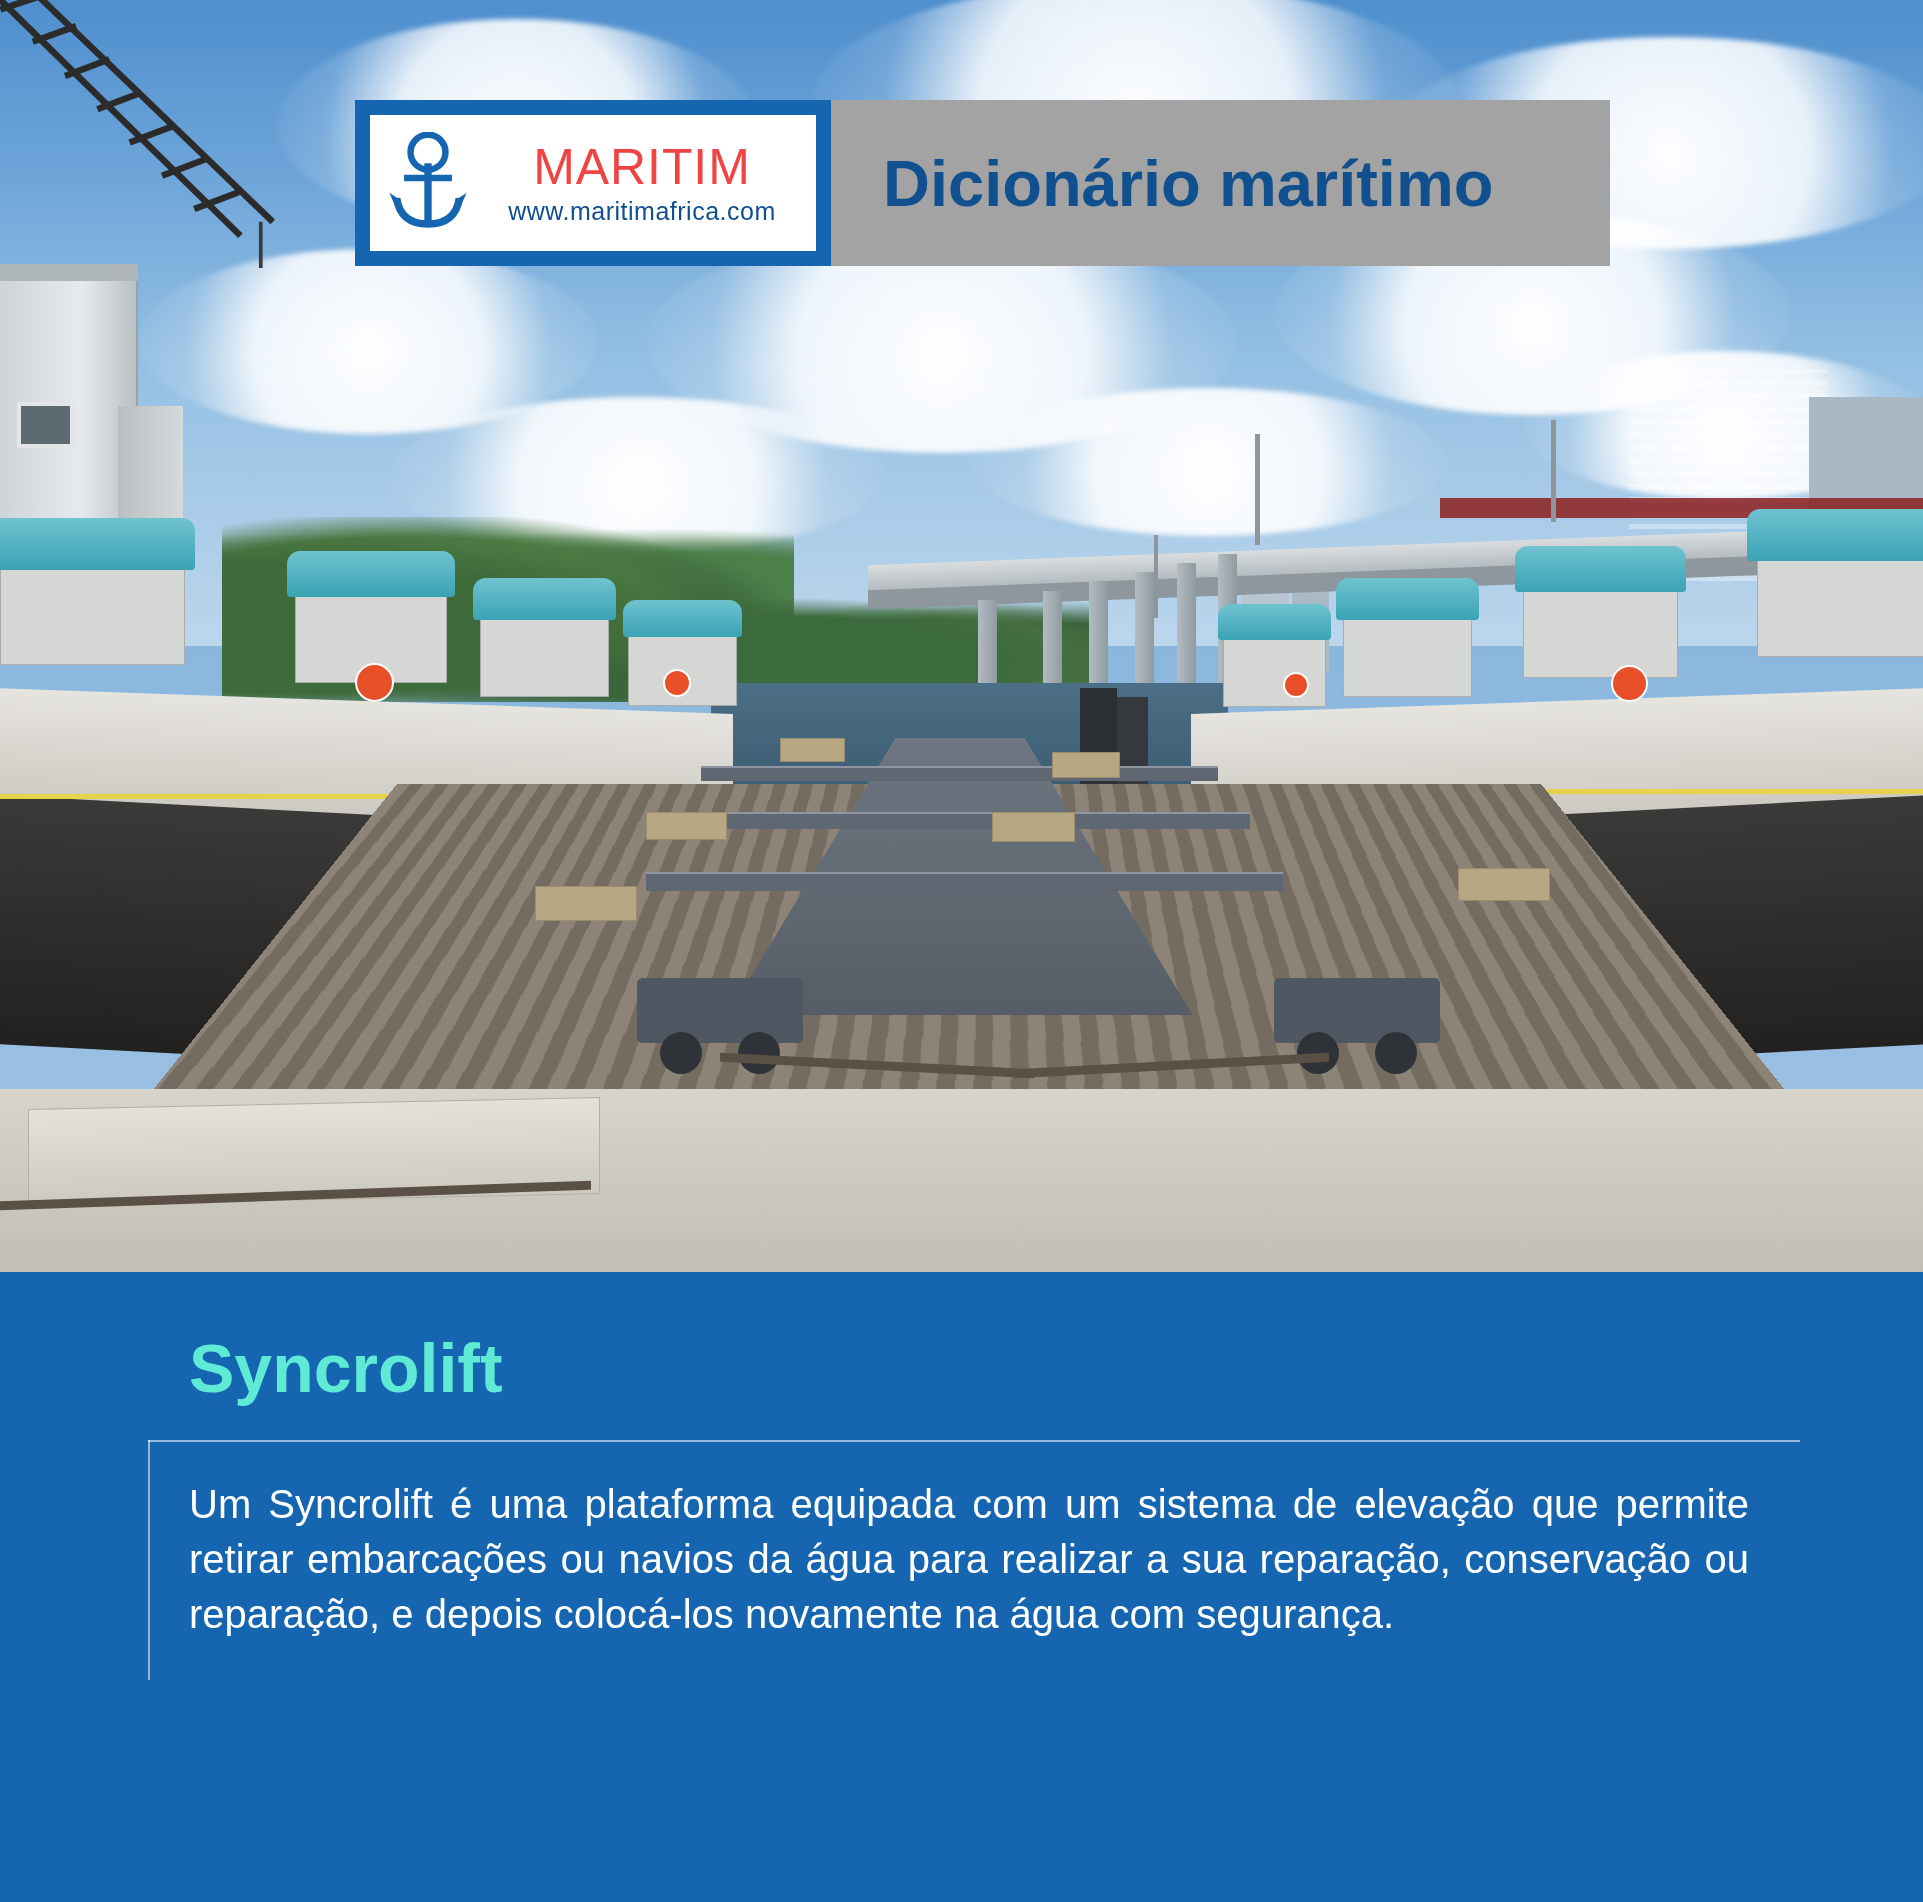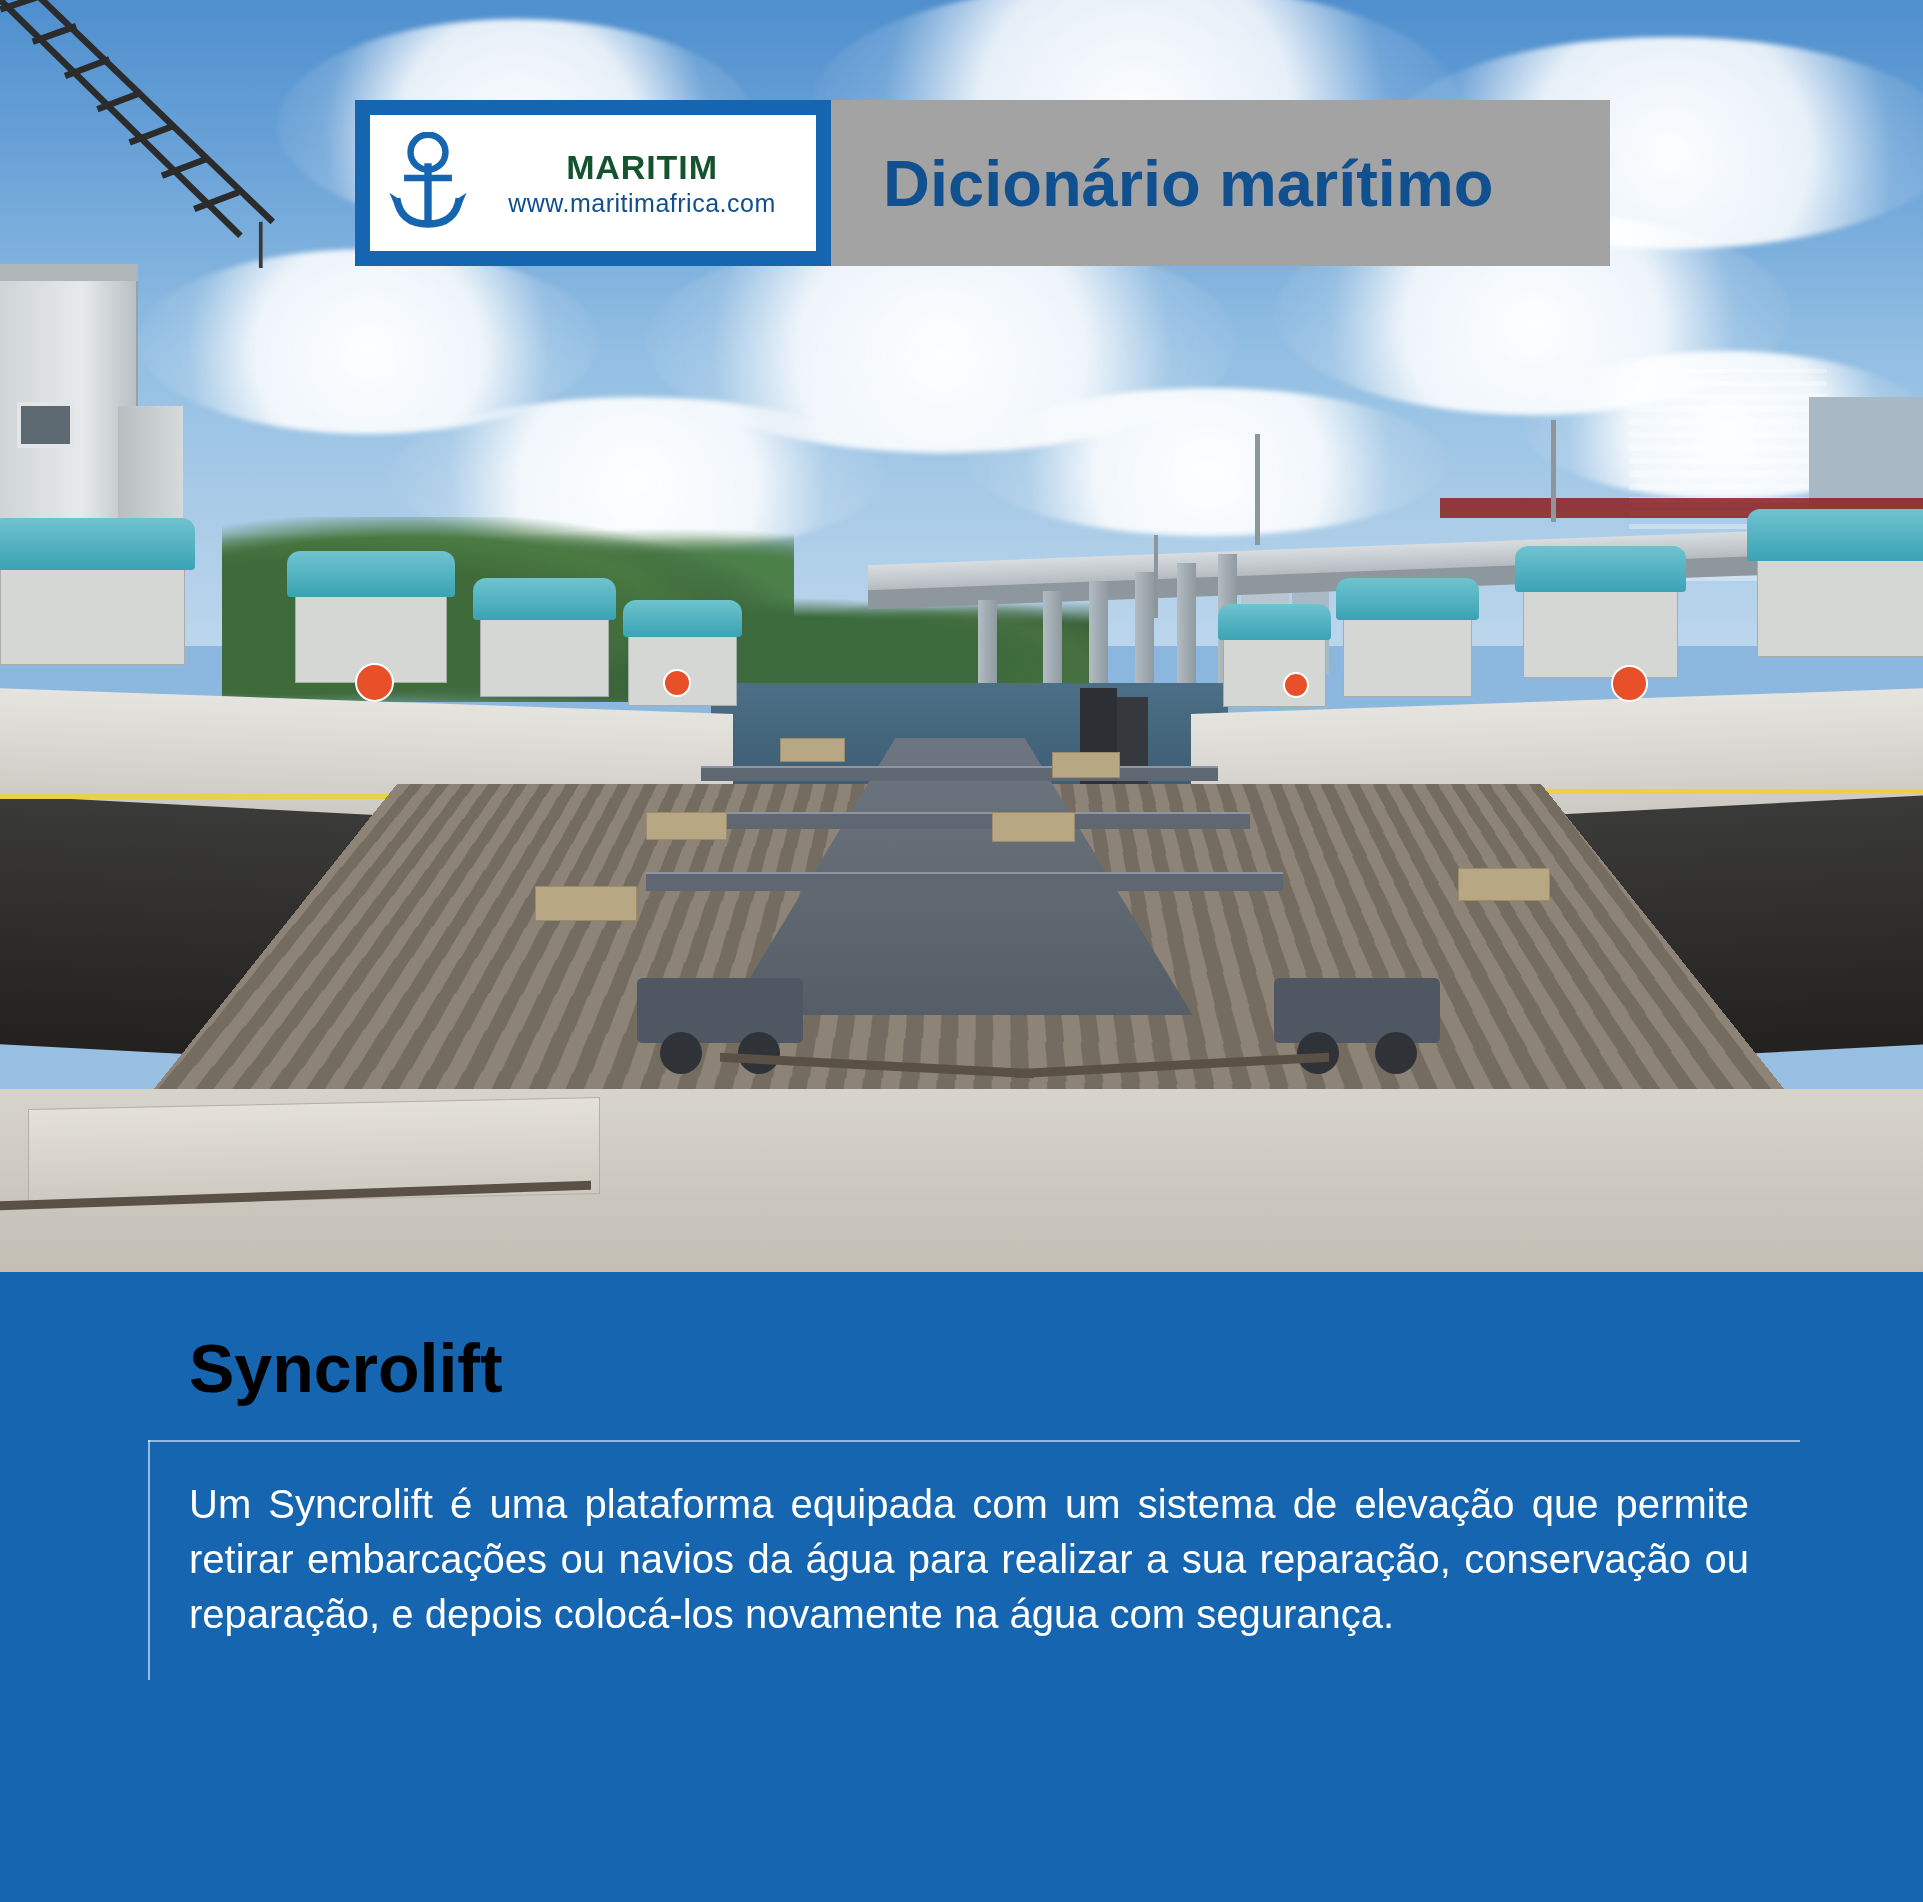--- a/index.html
+++ b/index.html
@@ -201,21 +201,21 @@
     align-items: center;
     padding: 7.4px 9.2px;
   }
   .logo-mark {
     width: 98px; height: 109px;
     flex: 0 0 auto;
     display: flex; align-items: center; justify-content: center;
   }
   .logo-text { flex: 1; text-align: center; line-height: 1; }
   .logo-text .l1 {
-    font-size: 34px; font-weight: bold; color: #14532d; letter-spacing: 0.9px;
+    font-size: 50px; font-weight: normal; color: #ef4444; letter-spacing: 0.9px;
   }
   .logo-text .l2 {
     font-size: 50px; font-weight: bold; color: #0f4f8f; letter-spacing: 0.9px;
   }
   .logo-text .l3 {
     margin-top: 7.4px;
     font-size: 25px; font-weight: normal; color: #0f4f8f; letter-spacing: 0.5px;
   }
   .title-box {
     flex: 1;
@@ -235,21 +235,21 @@
     position: absolute;
     left: 0; top: 1272px;
     width: 1923px; height: 630px;
     background: #1565b0;
   }
   .term {
     position: absolute;
     left: 189px; top: 57px;
     font-size: 68px;
     font-weight: bold;
-    color: #000000;
+    color: #5eead4;
   }
   .divider {
     position: absolute;
     left: 148px; top: 168px;
     width: 1652px; height: 1.8px;
     background: rgba(255,255,255,0.55);
   }
   .vbar {
     position: absolute;
     left: 148px; top: 168px;

